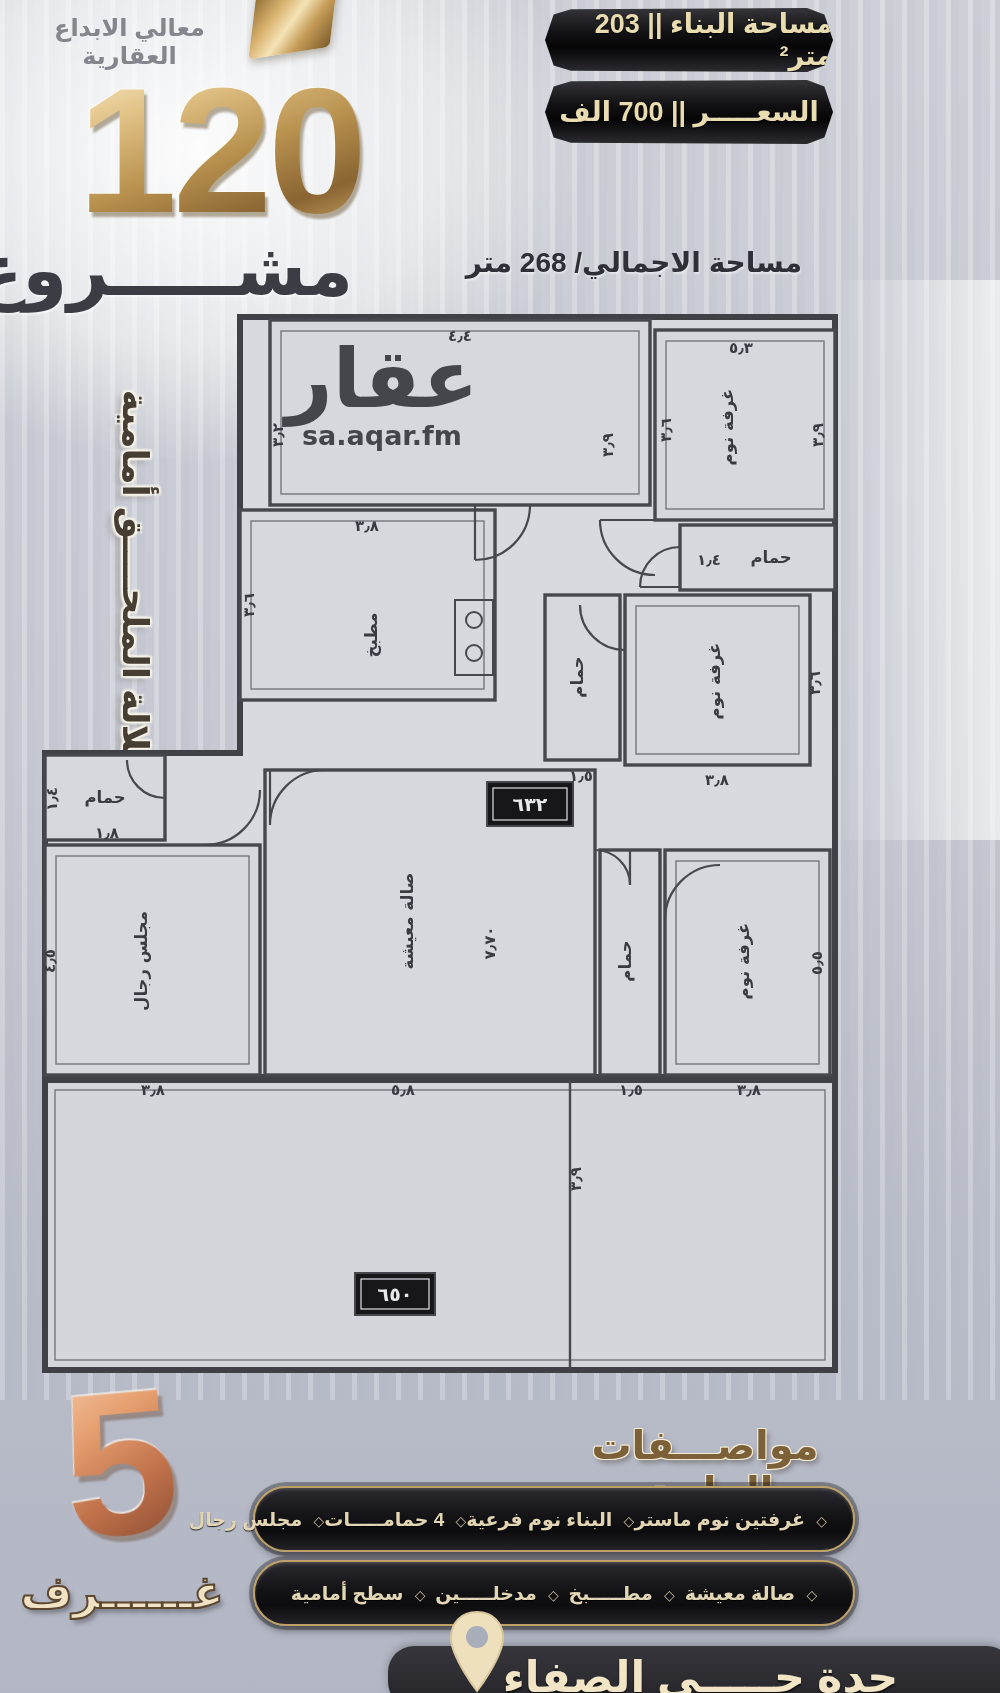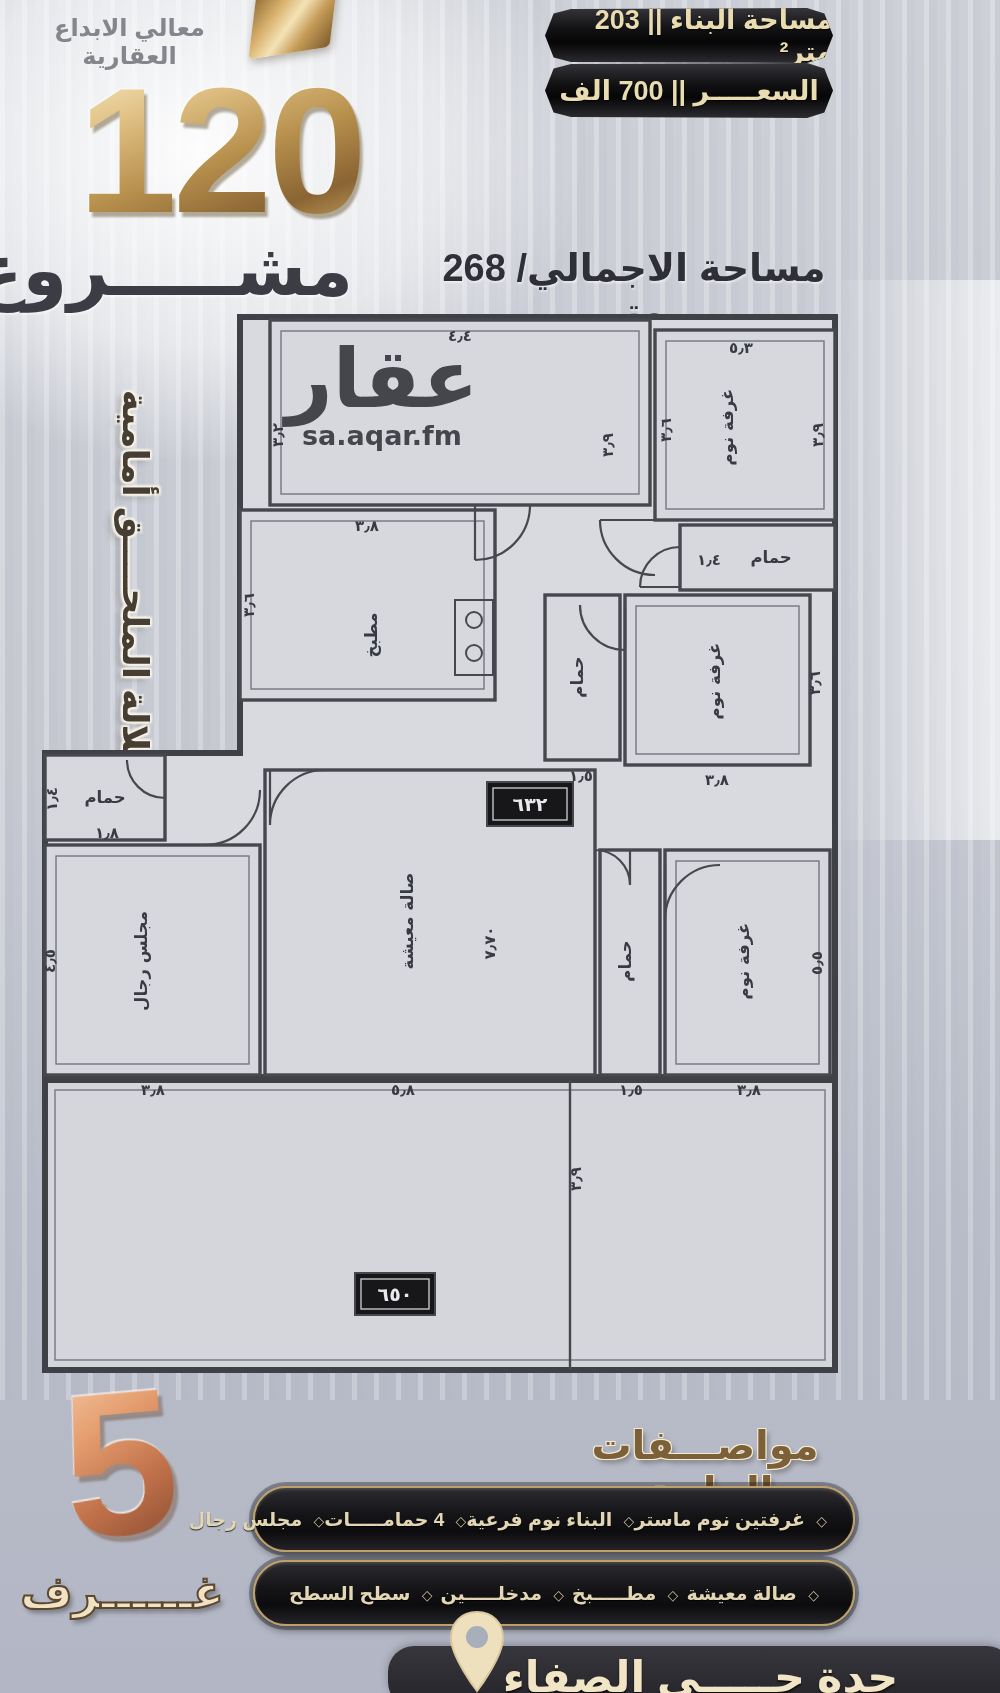--- a/index.html
+++ b/index.html
@@ -43,33 +43,33 @@
     -webkit-background-clip:text;background-clip:text;color:transparent;
     filter:drop-shadow(3px 5px 1px rgba(90,70,35,.45)) drop-shadow(-1px -1px 0 rgba(255,255,240,.6));
   }
   .word-project{
     left:28px;top:228px;width:325px;text-align:center;direction:rtl;
     font-size:72px;font-weight:800;color:#3c3c45;
     text-shadow:1px 2px 2px rgba(255,255,255,.55);
   }
   .ribbons{left:545px;top:8px;width:288px;}
   .ribbon{
-    position:relative;height:55px;margin-bottom:0;direction:rtl;
+    position:relative;height:64px;margin-bottom:8px;direction:rtl;
     display:flex;align-items:center;justify-content:center;
     background:linear-gradient(180deg,#35353a 0%,#121214 38%,#060607 62%,#2c2c31 100%);
     clip-path:polygon(0% 50%,3% 10%,9% 2%,91% 0%,97% 10%,100% 50%,97% 90%,91% 100%,9% 98%,3% 90%);
     box-shadow:0 4px 9px rgba(0,0,0,.4);
   }
   .ribbon span{
     font-size:27px;font-weight:bold;color:#e9dcb0;letter-spacing:.5px;
     text-shadow:0 1px 1px rgba(0,0,0,.8);
   }
   .total-area{
     left:430px;top:246px;width:408px;direction:rtl;text-align:center;
-    font-size:38px;font-weight:800;color:#2f2f37;
+    font-size:28px;font-weight:800;color:#2f2f37;
     text-shadow:1px 2px 2px rgba(255,255,255,.5);
   }
   
   .side-note{
     left:156px;top:328px;width:470px;height:42px;direction:rtl;text-align:right;
     transform:rotate(90deg);transform-origin:left top;
     font-size:36px;font-weight:800;color:#473e33;letter-spacing:1px;
     text-shadow:2px 2px 2px rgba(247,243,233,.95),-2px -2px 2px rgba(247,243,233,.95),
                 2px -2px 2px rgba(247,243,233,.95),-2px 2px 2px rgba(247,243,233,.95),
                 4px 5px 6px rgba(60,50,40,.25);
@@ -255,21 +255,21 @@
 <div class="abs pill" style="top:1486px">
   <span class="spec-item"><i>◇</i> <span>غرفتين نوم ماستر</span></span>
   <span class="spec-item"><i>◇</i> <span>البناء نوم فرعية</span></span>
   <span class="spec-item"><i>◇</i> <span>4 حمامـــــات</span></span>
   <span class="spec-item"><i>◇</i> <span>مجلس رجال</span></span>
 </div>
 <div class="abs pill" style="top:1560px">
   <span class="spec-item"><i>◇</i> <span>صالة معيشة</span></span>
   <span class="spec-item"><i>◇</i> <span>مطـــــبخ</span></span>
   <span class="spec-item"><i>◇</i> <span>مدخلـــــين</span></span>
-  <span class="spec-item"><i>◇</i> <span>سطح السطح</span></span>
+  <span class="spec-item"><i>◇</i> <span>سطح أمامية</span></span>
 </div>
 
 <svg class="abs pin" width="58" height="83" viewBox="0 0 58 83">
   <path d="M29,2 C13,2 3,13 3,28 C3,47 29,81 29,81 C29,81 55,47 55,28 C55,13 45,2 29,2 Z" fill="#efe0bd" stroke="#d9c89e" stroke-width="2"></path>
   <circle cx="29" cy="27" r="11" fill="#a9aebb"></circle>
 </svg>
 
 <div class="abs loc-box">
   <span>جدة حـــــي الصفاء</span>
 </div>

